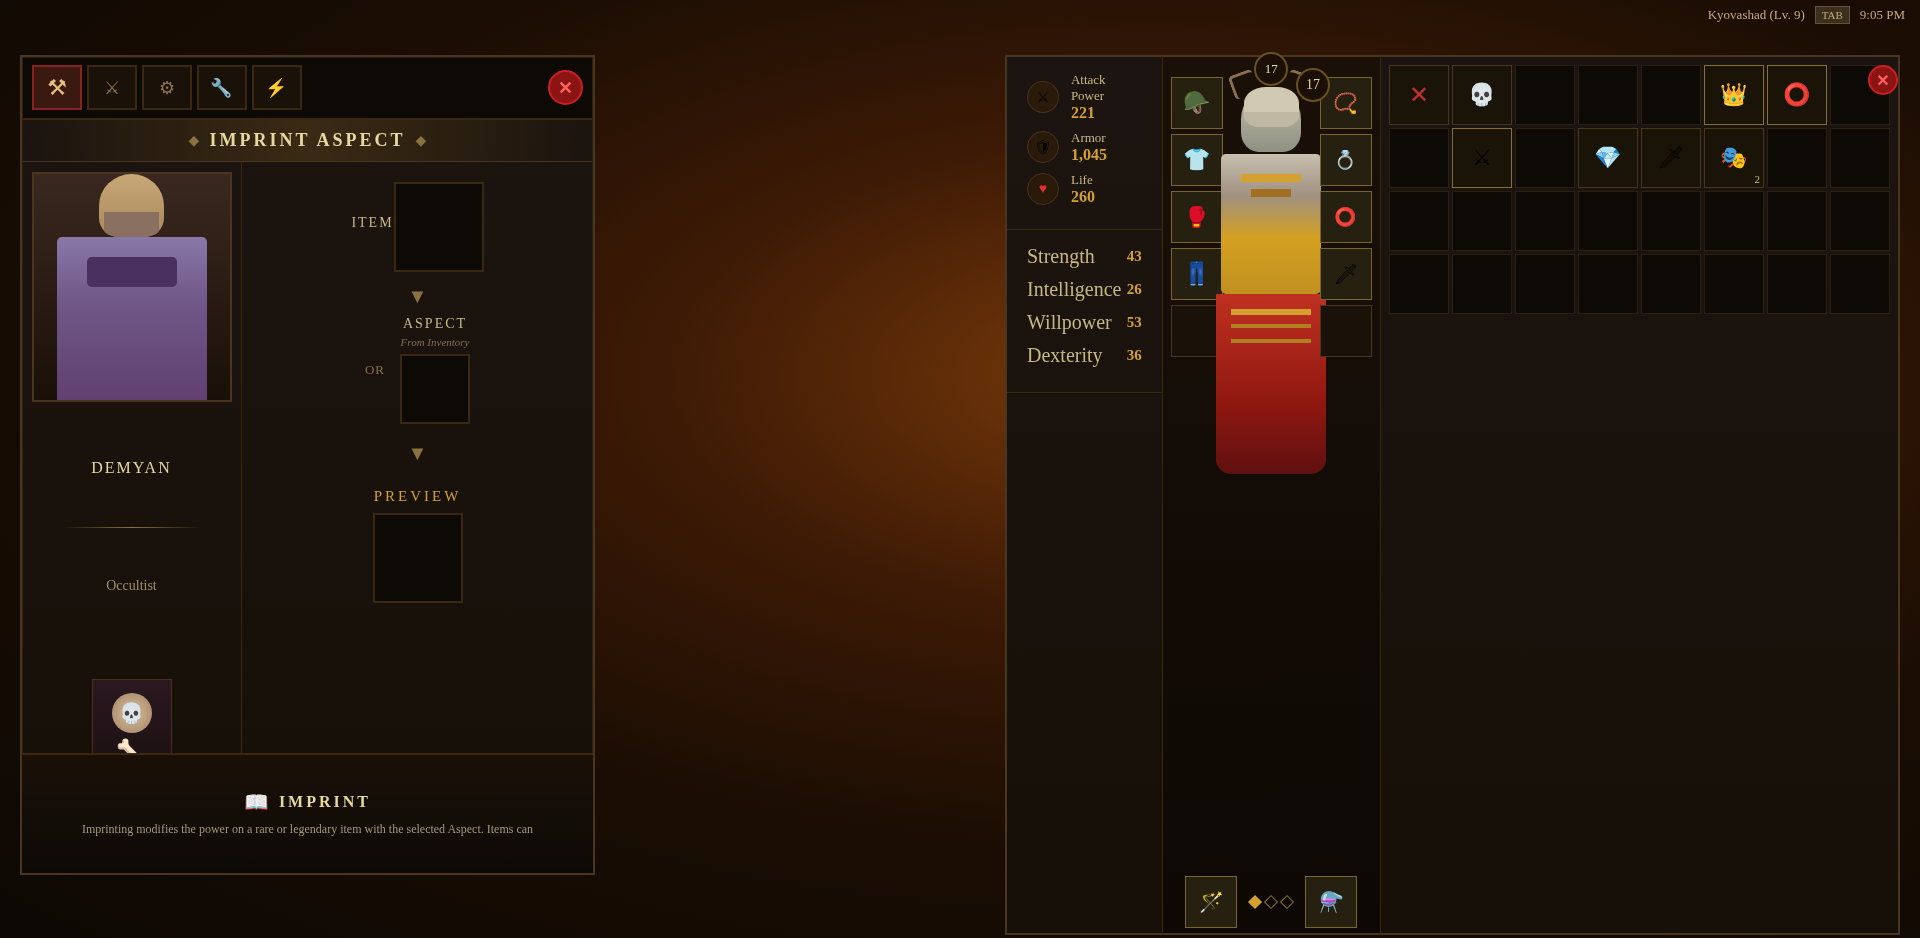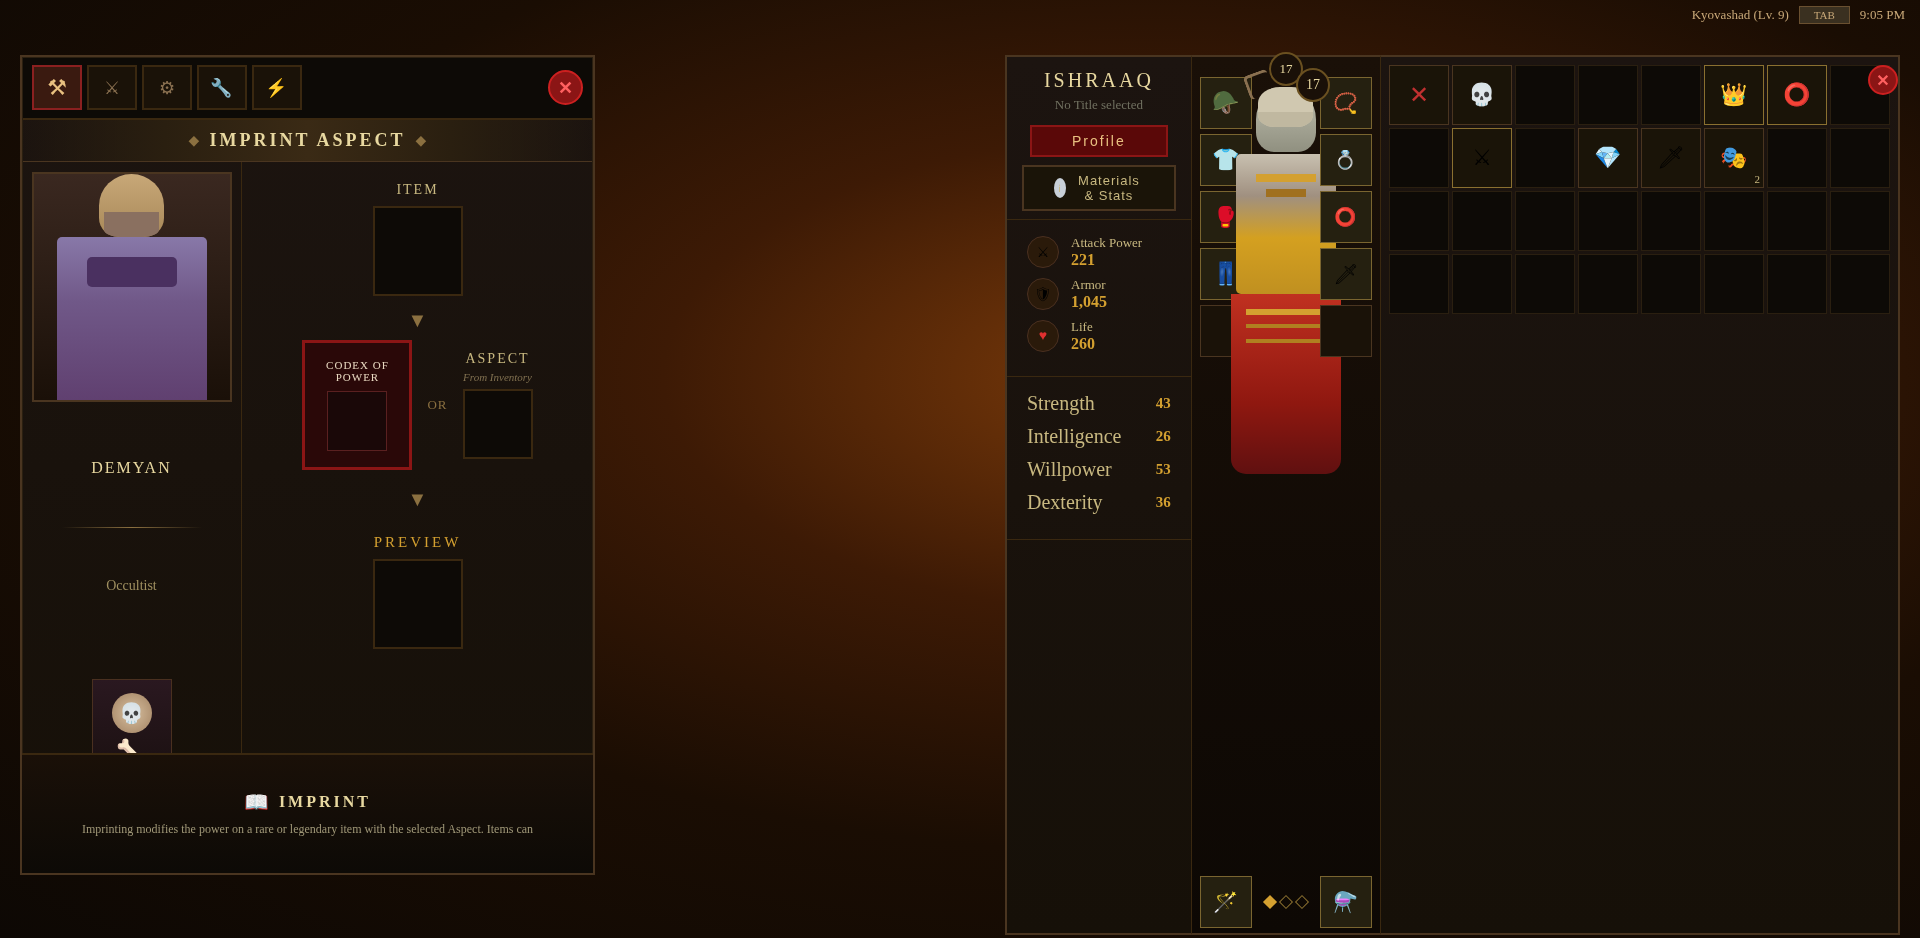--- a/index.html
+++ b/index.html
@@ -199,21 +199,20 @@
     .imprint-content {
       flex: 1;
       padding: 20px 25px;
       display: flex;
       flex-direction: column;
       align-items: center;
     }
 
     .item-section {
       display: flex;
-      flex-direction: column;
       align-items: center;
       margin-bottom: 5px;
     }
 
     .section-label {
       color: #c8b880;
       font-size: 14px;
       letter-spacing: 2px;
       margin-bottom: 8px;
     }
@@ -684,21 +683,21 @@
       border: 1px solid #8a7030;
     }
   </style>
 </head>
 <body>
 
 <div class="game-bg"></div>
 
 <div class="top-bar">
   <span>Kyovashad (Lv. 9)</span>
-  <span style="background:#3a3020;padding:2px 14px;border:1px solid #6a5030;font-size:11px;">TAB</span>
+  <span style="background:#3a3020;padding:2px 6px;border:1px solid #6a5030;font-size:11px;">TAB</span>
   <span>9:05 PM</span>
 </div>
 
 <div class="left-panel">
   <div class="left-panel-border"></div>
 
   <div class="tab-bar">
     <div class="tab-btn active" style="font-size:22px; color:#e8c080;">⚒</div>
     <div class="tab-btn" style="font-size:18px; color:#8a7050;">⚔</div>
     <div class="tab-btn" style="font-size:18px; color:#8a7050;">⚙</div>
@@ -748,25 +747,20 @@
     <div class="imprint-content">
 
       <div class="item-section">
         <div class="section-label">ITEM</div>
         <div class="item-slot"></div>
       </div>
 
       <div class="arrow-down">▼</div>
 
       <div class="codex-section">
-        <div class="codex-box">
-          <div class="codex-label" style="white-space:pre-line;">CODEX OF
-POWER</div>
-          <div class="codex-inner-slot"></div>
-        </div>
 
         <div style="display:flex;flex-direction:column;align-items:center;gap:8px;">
           <div class="or-text">OR</div>
         </div>
 
         <div class="aspect-section">
           <div class="aspect-label">ASPECT</div>
           <div class="aspect-sublabel">From Inventory</div>
           <div class="aspect-slot"></div>
         </div>
@@ -787,29 +781,20 @@
       <span class="book-icon">📖</span>
       <span class="imprint-title">IMPRINT</span>
     </div>
     <div class="imprint-desc">Imprinting modifies the power on a rare or legendary item with the selected Aspect. Items can</div>
   </div>
 </div>
 
 <div class="right-side">
 
   <div class="stats-panel">
-    <div class="char-panel-header">
-      <div class="char-name-header">ISHRAAQ</div>
-      <div class="char-title">No Title selected</div>
-      <button class="profile-btn">Profile</button>
-      <button class="materials-btn">
-        <div class="materials-btn-icon">ℹ</div>
-        <span>Materials &amp; Stats</span>
-      </button>
-    </div>
 
     <div class="stats-section">
 
       <div class="stat-row">
         <div class="stat-icon">⚔</div>
         <div class="stat-info">
           <span class="stat-name">Attack Power</span>
           <span class="stat-value">221</span>
         </div>
       </div>

